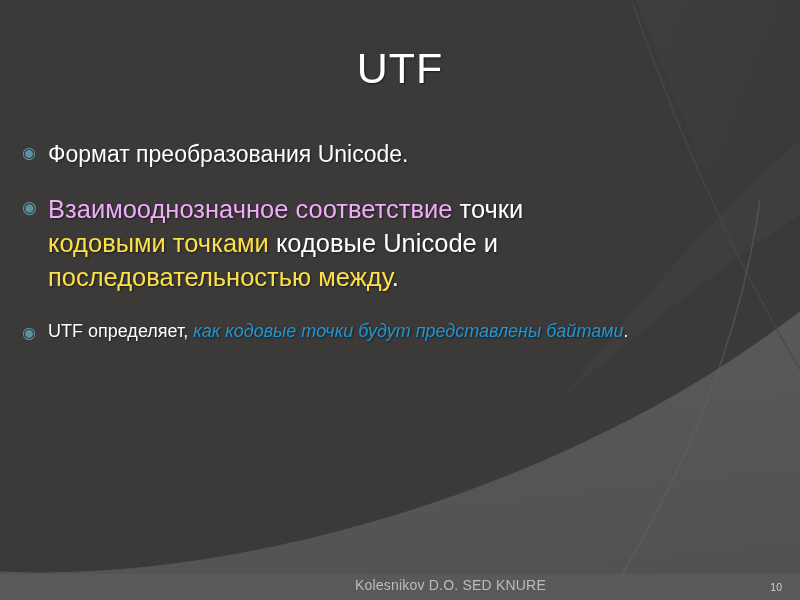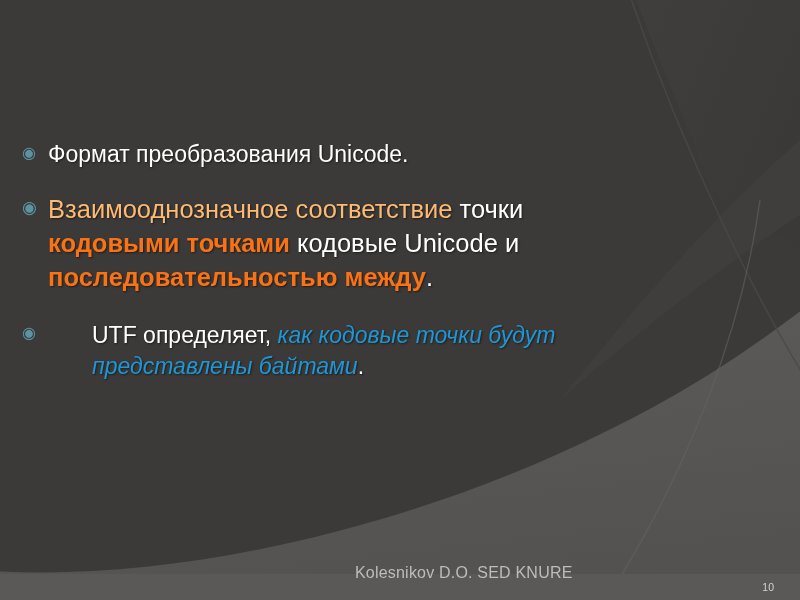--- a/index.html
+++ b/index.html
@@ -41,30 +41,30 @@
     left: 0;
     bottom: 0;
     width: 800px;
     height: 26px;
     background: #5a5957;
     z-index: 5;
   }
   .footer-text {
     position: absolute;
     left: 355px;
-    bottom: 18px;
-    font-size: 16px;
+    bottom: 7px;
+    font-size: 14px;
     color: #bcbcba;
     letter-spacing: 0.2px;
     white-space: nowrap;
     z-index: 6;
   }
   .footer-page {
     position: absolute;
-    right: 26px;
+    right: 18px;
     bottom: 7px;
     font-size: 10.5px;
     color: #d2d2d0;
     z-index: 6;
   }
 
   
   .title {
     position: absolute;
     top: 44px;
@@ -124,30 +124,29 @@
   .b2 .bullet-body {
     font-size: 25.5px;
     line-height: 1.32;
     color: #ffffff;
     text-shadow: 1px 1px 2px rgba(0,0,0,0.5);
   }
   .b2 .bullet-glyph { font-size: 17px; padding-top: 6px; }
 
   
   .b3 .bullet-body {
-    font-size: 23px;
+    font-size: 18px;
     line-height: 1.33;
     color: #ffffff;
     text-shadow: 1px 1px 2px rgba(0,0,0,0.5);
-    margin-left: 44px;
   }
   .b3 .bullet-glyph { font-size: 16px; padding-top: 5px; }
 
-  .t-red    { color: #fdba74; }
-  .t-orange { color: #f97316; font-weight: bold; }
+  .t-red    { color: #f0abfc; }
+  .t-orange { color: #fde047; }
   .t-cyan   { color: #2096d4; font-style: italic; }
   .t-white  { color: #ffffff; }
 </style>
 </head>
 <body>
 
 <div class="slide">
 
   <div class="bg-layer">
     <svg class="bg-svg" viewBox="0 0 800 600" xmlns="http://www.w3.org/2000/svg">
@@ -168,20 +167,21 @@
 
       <path d="M -60 620 L -60 566 C 160 596 470 520 700 380 C 760 344 800 310 860 268 L 860 620 Z" fill="url(#gradLight)"></path>
 
       <path d="M 800 140 C 720 210 640 300 560 400 C 640 330 730 260 800 215 Z" fill="#4a4947" opacity="0.35"></path>
 
       <path d="M 628 -10 C 672 120 760 330 868 470" fill="none" stroke="#4a4947" stroke-width="1.6" opacity="0.75"></path>
       <path d="M 760 200 C 742 330 690 470 600 610" fill="none" stroke="#656462" stroke-width="1.4" opacity="0.55"></path>
     </svg>
   </div>
 
+  <div class="title">UTF</div>
 
   <div class="content">
 
     <div class="bullet-row b1">
       <span class="bullet-glyph">◉</span>
       <div class="bullet-body">
         <span class="t-white">Формат преобразования Unicode.</span>
       </div>
     </div>
 

